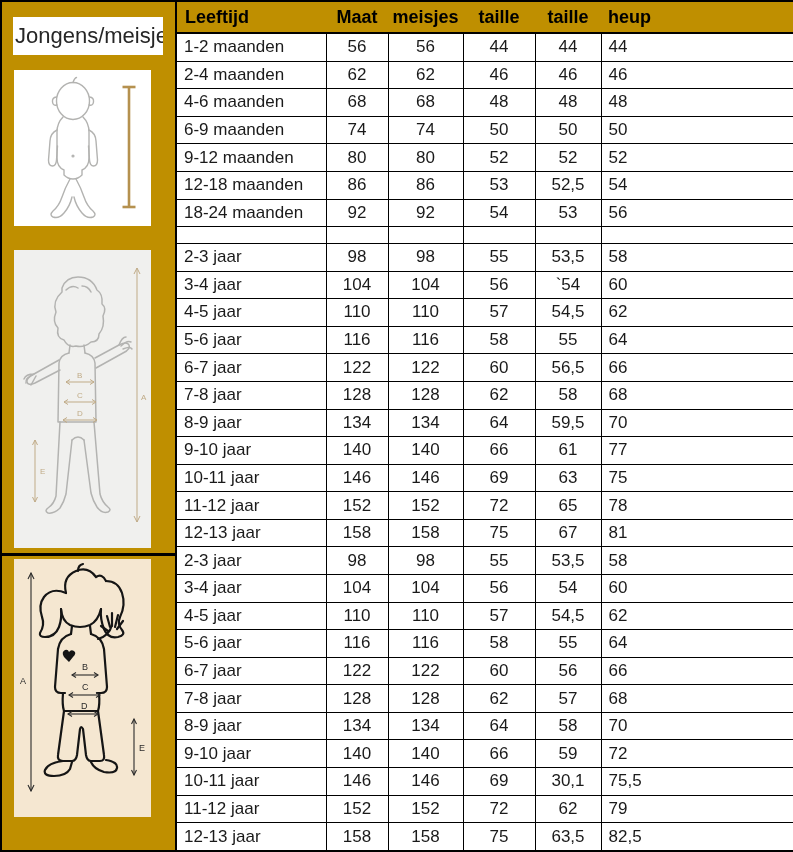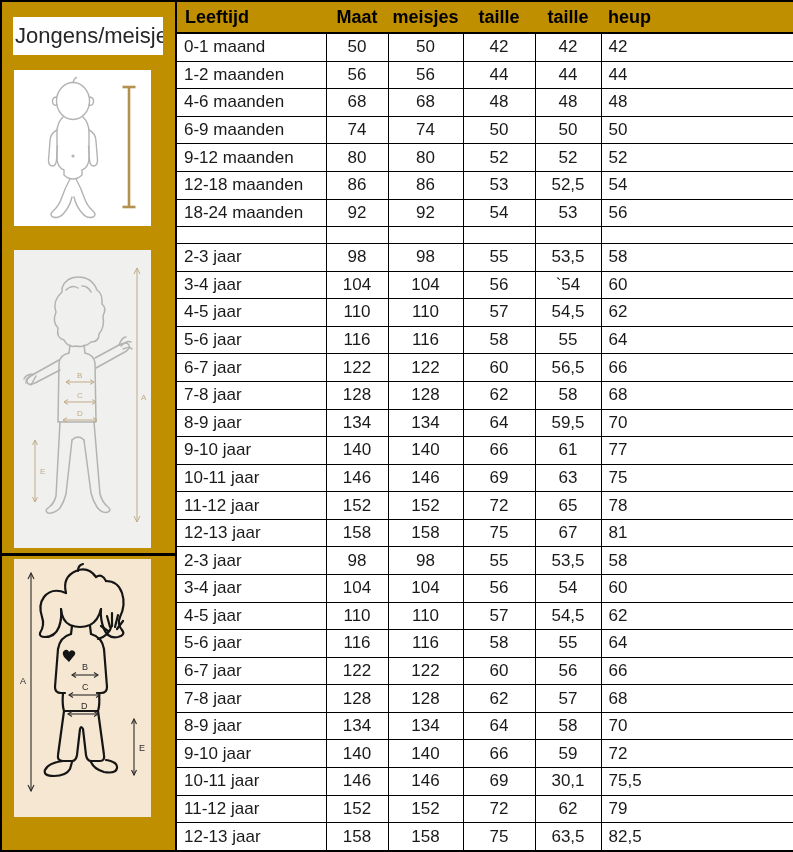--- a/index.html
+++ b/index.html
@@ -182,34 +182,34 @@
           <th class="h0">Leeftijd</th>
           <th class="hn">Maat</th>
           <th class="hn">meisjes</th>
           <th class="hn">taille</th>
           <th class="hn">taille</th>
           <th class="h5">heup</th>
         </tr>
       </thead>
       <tbody>
           <tr>
-            <td class="c0">0-1 maand</td>
-            <td class="c1">50</td>
-            <td class="c2">50</td>
-            <td class="c3">42</td>
-            <td class="c4">42</td>
-            <td class="c5">42</td>
-          </tr>
-          <tr>
             <td class="c0">1-2 maanden</td>
             <td class="c1">56</td>
             <td class="c2">56</td>
             <td class="c3">44</td>
             <td class="c4">44</td>
             <td class="c5">44</td>
+          </tr>
+          <tr>
+            <td class="c0">2-4 maanden</td>
+            <td class="c1">62</td>
+            <td class="c2">62</td>
+            <td class="c3">46</td>
+            <td class="c4">46</td>
+            <td class="c5">46</td>
           </tr>
           <tr>
             <td class="c0">4-6 maanden</td>
             <td class="c1">68</td>
             <td class="c2">68</td>
             <td class="c3">48</td>
             <td class="c4">48</td>
             <td class="c5">48</td>
           </tr>
           <tr>

